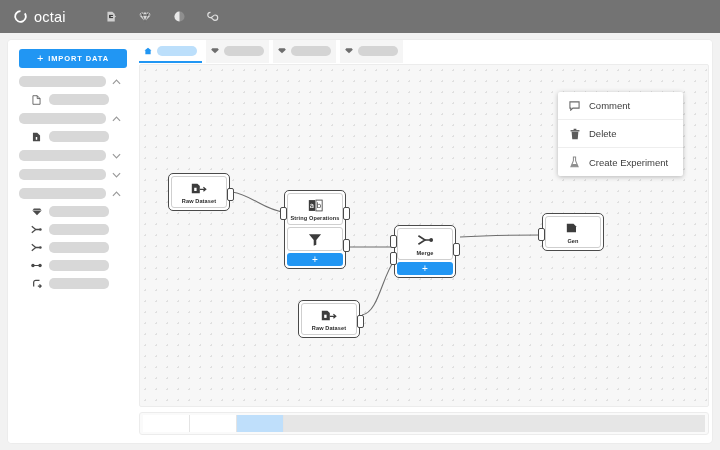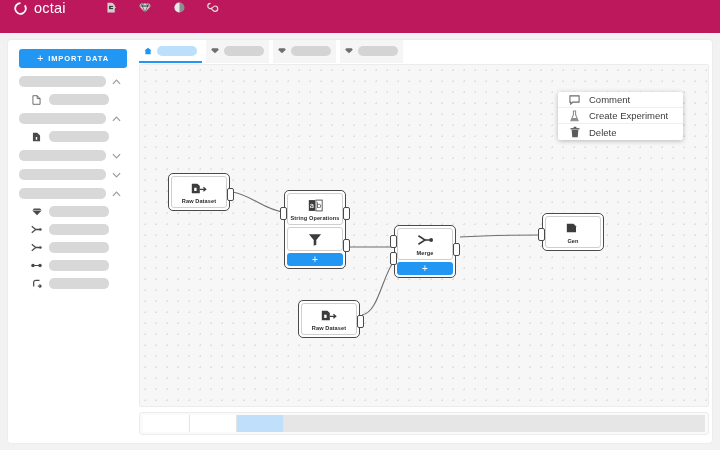--- a/index.html
+++ b/index.html
@@ -7,21 +7,21 @@
     width: 720px; height: 450px;
     font-family: "Liberation Sans", sans-serif;
     background: #f2f2f2;
     overflow: hidden;
   }
   .app { position: relative; width: 720px; height: 450px; background: #f2f2f2; }
 
   
   .topbar {
     position: absolute; left: 0; top: 0; width: 720px; height: 33px;
-    background: #be185d; display: flex; align-items: flex-start;
+    background: #737373; display: flex; align-items: center;
   }
   .brand { display: flex; align-items: center; gap: 6px; margin-left: 13px; }
   .brand-mark { width: 15px; height: 15px; position: relative; }
   .brand-name { color: #ffffff; font-size: 14.5px; letter-spacing: .2px; }
   .topicons { display: flex; align-items: center; gap: 19px; margin-left: 38px; }
   .topicon { width: 15px; height: 15px; display: flex; align-items: center; justify-content: center; cursor: pointer; }
 
   
   .shell {
     position: absolute; left: 8px; top: 40px; width: 704px; height: 403px;
@@ -100,21 +100,21 @@
   .port.l { left: -5px; }
   .port.r { right: -5px; }
 
   
   .ctxmenu {
     position: absolute; left: 553px; top: 199px; width: 125px;
     background: #ffffff; border-radius: 2px;
     box-shadow: 0 1px 5px rgba(0,0,0,.26); z-index: 40;
   }
   .ctxitem {
-    display: flex; align-items: center; gap: 9px; height: 16px; padding: 0 11px;
+    display: flex; align-items: center; gap: 9px; height: 28px; padding: 0 11px;
     font-size: 9.5px; color: #3d3d3d; cursor: pointer;
     border-bottom: 1px solid #eeeeee;
   }
   .ctxitem:last-child { border-bottom: none; }
   .ctxico { width: 11px; height: 11px; display: flex; align-items: center; justify-content: center; flex: 0 0 11px; }
 
   
   .bottombar {
     position: absolute; left: 3px; right: 3px; bottom: 8px; height: 23px;
     background: #fafafa; border: 1px solid #ececec; border-radius: 3px;
@@ -420,37 +420,37 @@
           <div class="ctxitem">
             <span class="ctxico">
               <svg width="11" height="10" viewBox="0 0 13 12">
                   <path d="M1 1h11v7.5H4.5L2 11V8.5H1z" fill="none" stroke="#6b6b6b" stroke-width="1.3"></path>
                 </svg>
             </span>
             <span>Comment</span>
           </div>
           <div class="ctxitem">
             <span class="ctxico">
-              <svg width="9" height="12" viewBox="0 0 10 13">
-                  <path d="M3.8 1h2.4v4L9 11.8H1L3.8 5z" fill="none" stroke="#8e8e8e" stroke-width="1.2"></path>
-                  <path d="M2.6 8.6h4.8L9 11.8H1z" fill="#8e8e8e"></path>
-                </svg>
-            </span>
-            <span>Create Experiment</span>
-          </div>
-          <div class="ctxitem">
-            <span class="ctxico">
               <svg width="10" height="12" viewBox="0 0 11 13">
                   <path d="M4 .8h3v1.4H4z" fill="#5c5c5c"></path>
                   <rect x=".6" y="2.2" width="9.8" height="1.5" fill="#5c5c5c"></rect>
                   <path d="M1.8 3.9h7.4l-.7 8.3H2.5z" fill="#5c5c5c"></path>
                 </svg>
             </span>
             <span>Delete</span>
           </div>
+          <div class="ctxitem">
+            <span class="ctxico">
+              <svg width="9" height="12" viewBox="0 0 10 13">
+                  <path d="M3.8 1h2.4v4L9 11.8H1L3.8 5z" fill="none" stroke="#8e8e8e" stroke-width="1.2"></path>
+                  <path d="M2.6 8.6h4.8L9 11.8H1z" fill="#8e8e8e"></path>
+                </svg>
+            </span>
+            <span>Create Experiment</span>
+          </div>
         </div>
       </div>
 
       <div class="bottombar">
         <div class="bseg w"></div>
         <div class="bseg w"></div>
         <div class="bseg sel"></div>
         <div class="bseg rest"></div>
       </div>
 

